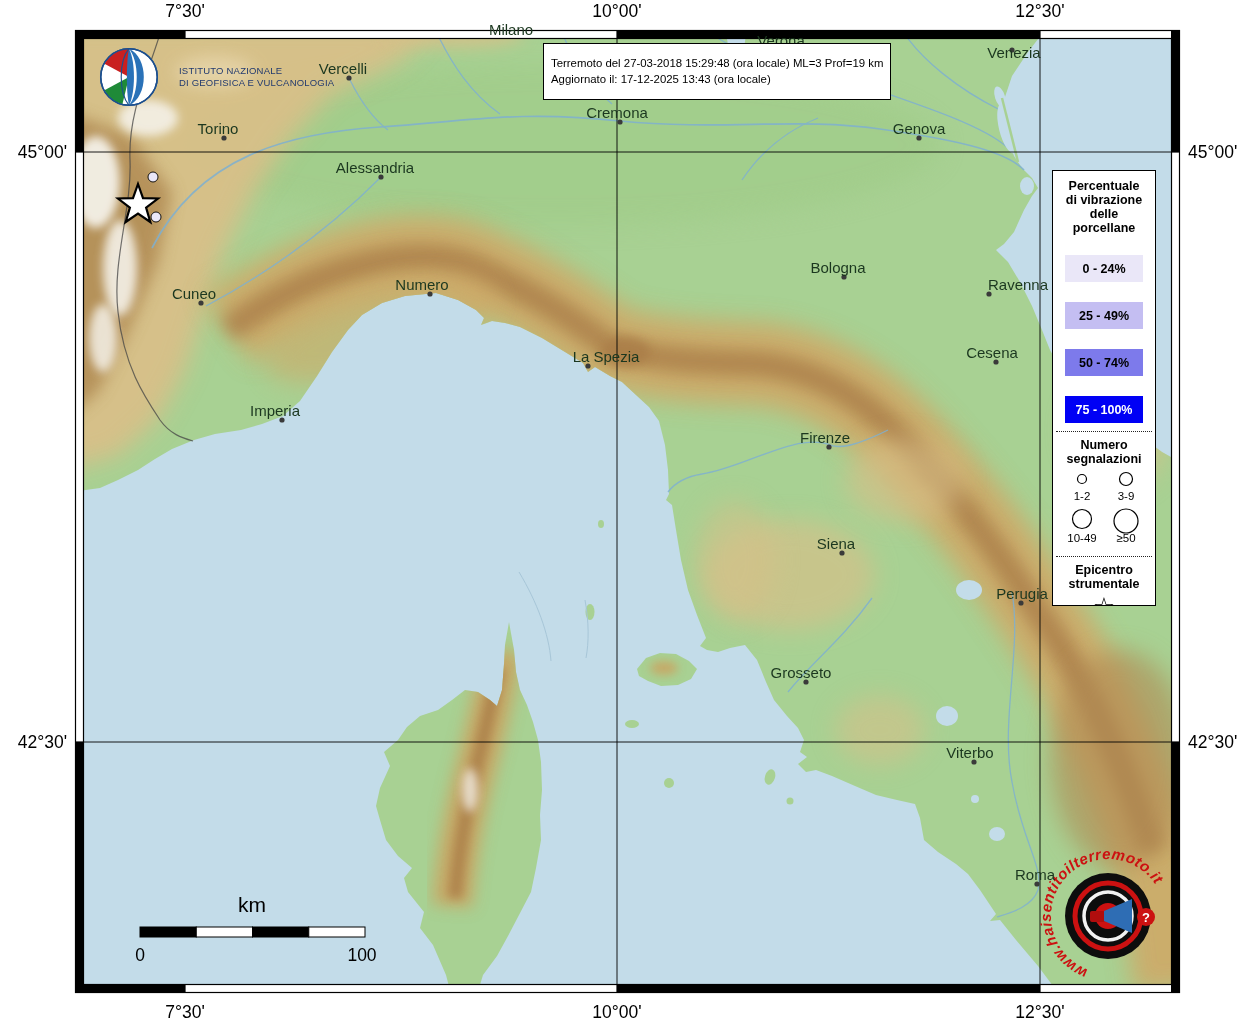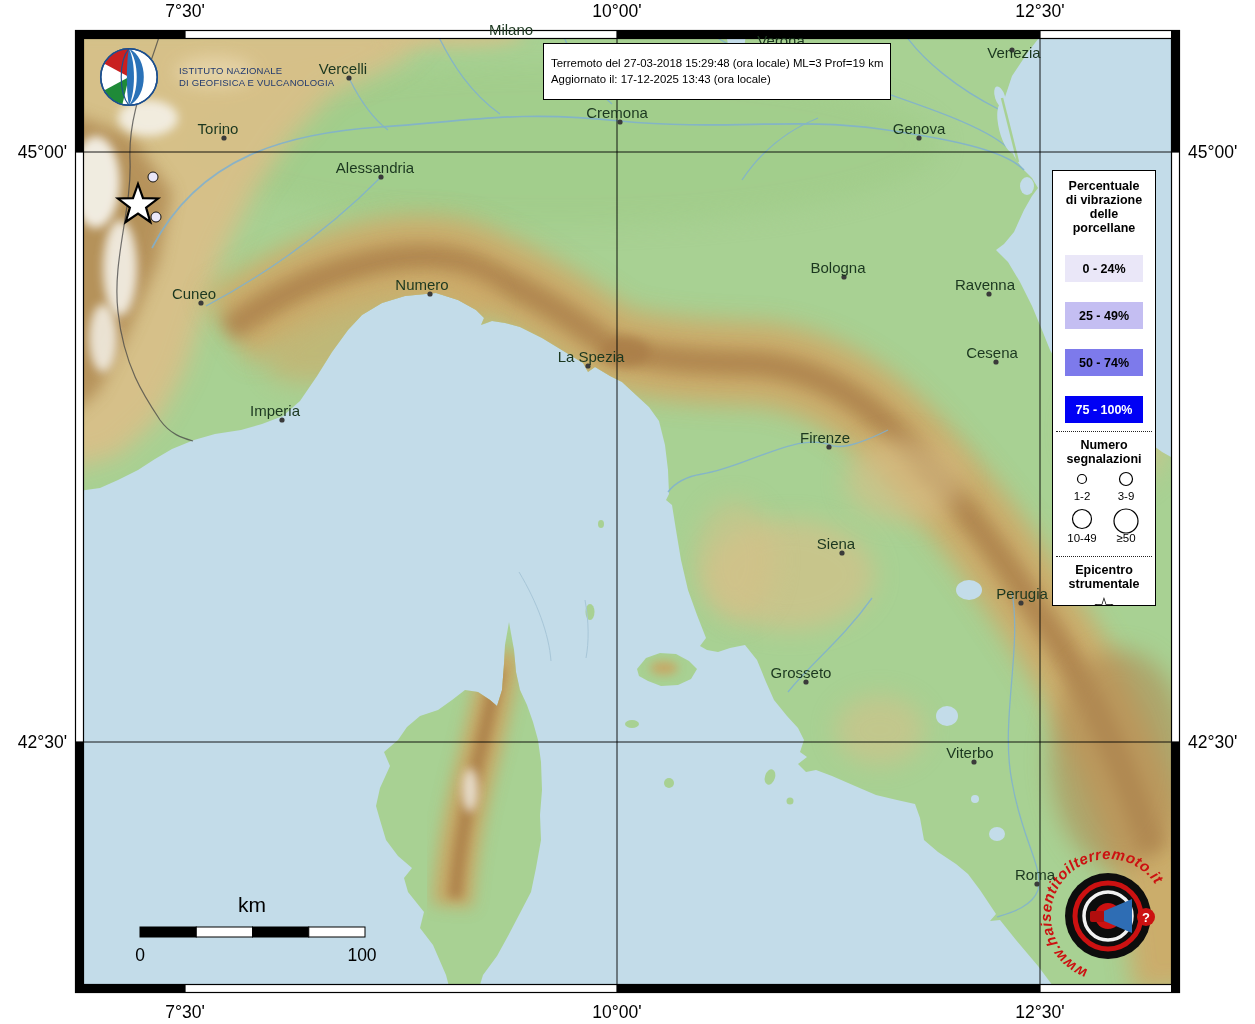--- a/index.html
+++ b/index.html
@@ -227,23 +227,23 @@
       <div class="city" style="left: 781px; top: 40px;">Verona</div>
       <div class="city" style="left: 1014px; top: 52px;">Venezia</div>
       <div class="city" style="left: 343px; top: 68px;">Vercelli</div>
       <div class="city" style="left: 218px; top: 128px;">Torino</div>
       <div class="city" style="left: 617px; top: 112px;">Cremona</div>
       <div class="city" style="left: 919px; top: 128px;">Genova</div>
       <div class="city" style="left: 375px; top: 167px;">Alessandria</div>
       <div class="city" style="left: 194px; top: 293px;">Cuneo</div>
       <div class="city" style="left: 422px; top: 284px;">Numero</div>
       <div class="city" style="left: 838px; top: 267px;">Bologna</div>
-      <div class="city" style="left: 985px; top: 284px;">Ravenna</div>
+      <div class="city" style="left: 1018px; top: 284px;">Ravenna</div>
       <div class="city" style="left: 992px; top: 352px;">Cesena</div>
-      <div class="city" style="left: 591px; top: 356px;">La Spezia</div>
+      <div class="city" style="left: 606px; top: 356px;">La Spezia</div>
       <div class="city" style="left: 275px; top: 410px;">Imperia</div>
       <div class="city" style="left: 825px; top: 437px;">Firenze</div>
       <div class="city" style="left: 836px; top: 543px;">Siena</div>
       <div class="city" style="left: 1022px; top: 593px;">Perugia</div>
       <div class="city" style="left: 801px; top: 672px;">Grosseto</div>
       <div class="city" style="left: 970px; top: 752px;">Viterbo</div>
       <div class="city" style="left: 1035px; top: 874px;">Roma</div>
     </div>
 
 <div id="ingv">

